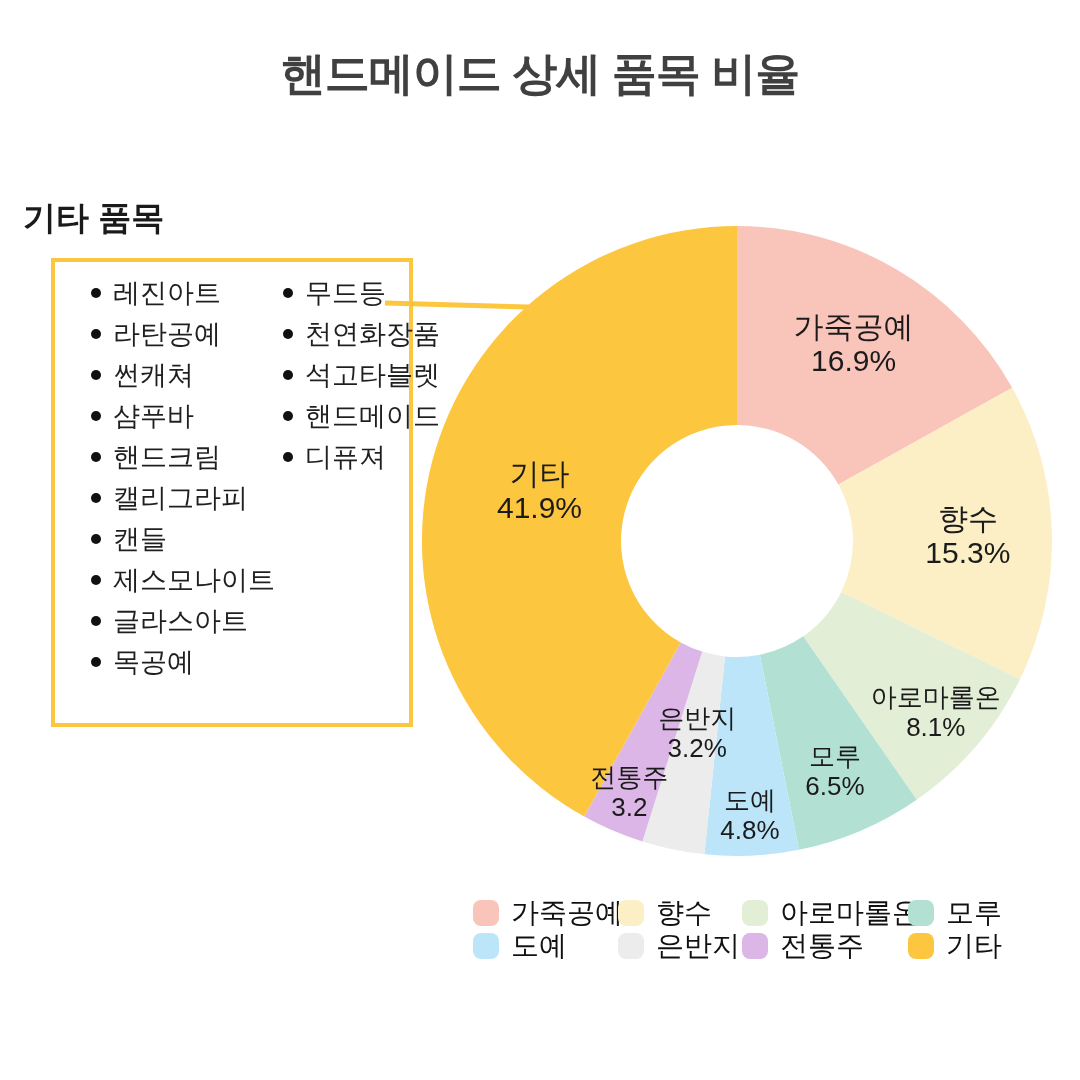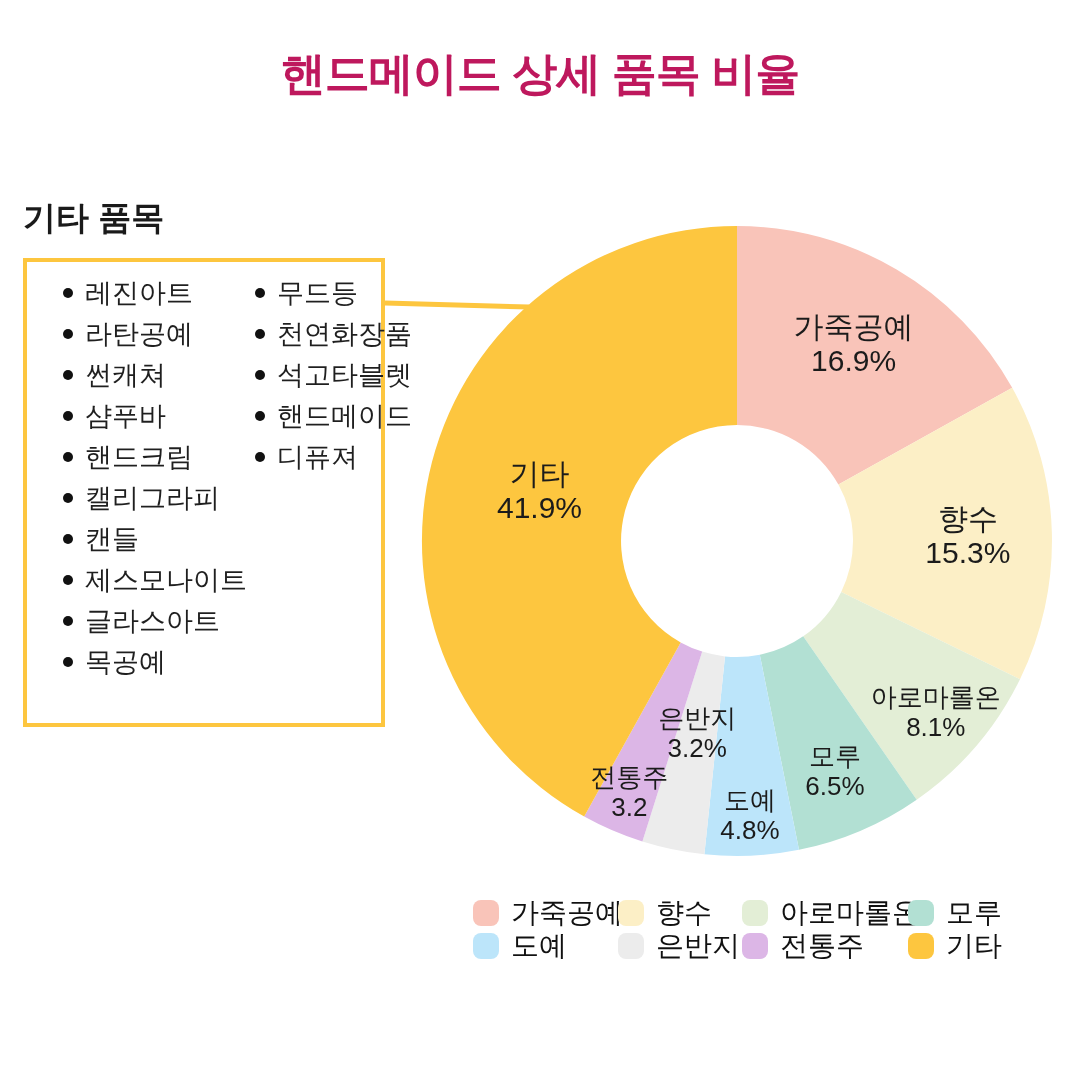--- a/index.html
+++ b/index.html
@@ -2,21 +2,21 @@
 <html><head>
 <meta charset="utf-8">
 <style>
   html,body{margin:0;padding:0;background:#ffffff;}
   .canvas{
     position:relative;width:1080px;height:1080px;background:#ffffff;overflow:hidden;
     font-family:"Liberation Sans", sans-serif;
   }
   .title{
     position:absolute;top:44px;left:0;width:1080px;margin:0;
-    text-align:center;font-size:45px;font-weight:800;color:#be185d;letter-spacing:-1px;
+    text-align:center;font-size:45px;font-weight:800;color:#404040;letter-spacing:-1px;
   }
   .panel-heading{
     position:absolute;top:196px;left:23px;width:326px;
     font-size:33px;font-weight:600;color:#1a1a1a;
   }
   .items-box{
     position:absolute;left:23px;top:258px;width:362px;height:469px;
     box-sizing:border-box;background:#ffffff;border:4px solid #FDC63F;
   }
   .items-col{list-style:none;margin:0;padding:0;position:absolute;top:10px;}
@@ -39,21 +39,21 @@
 </style>
 </head>
 <body>
 
 <div class="canvas">
 
   <h1 class="title">핸드메이드 상세 품목 비율</h1>
 
   <div class="panel-heading">기타 품목</div>
 
-  <div class="items-box" style="border-color: rgb(253, 198, 63);">
+  <div class="items-box" style="border-color: rgb(253, 198, 63); margin-left: 28px;">
     <ul class="items-col col1">
         <li>
           <span class="bullet"></span>
           <span>레진아트</span>
         </li>
         <li>
           <span class="bullet"></span>
           <span>라탄공예</span>
         </li>
         <li>

